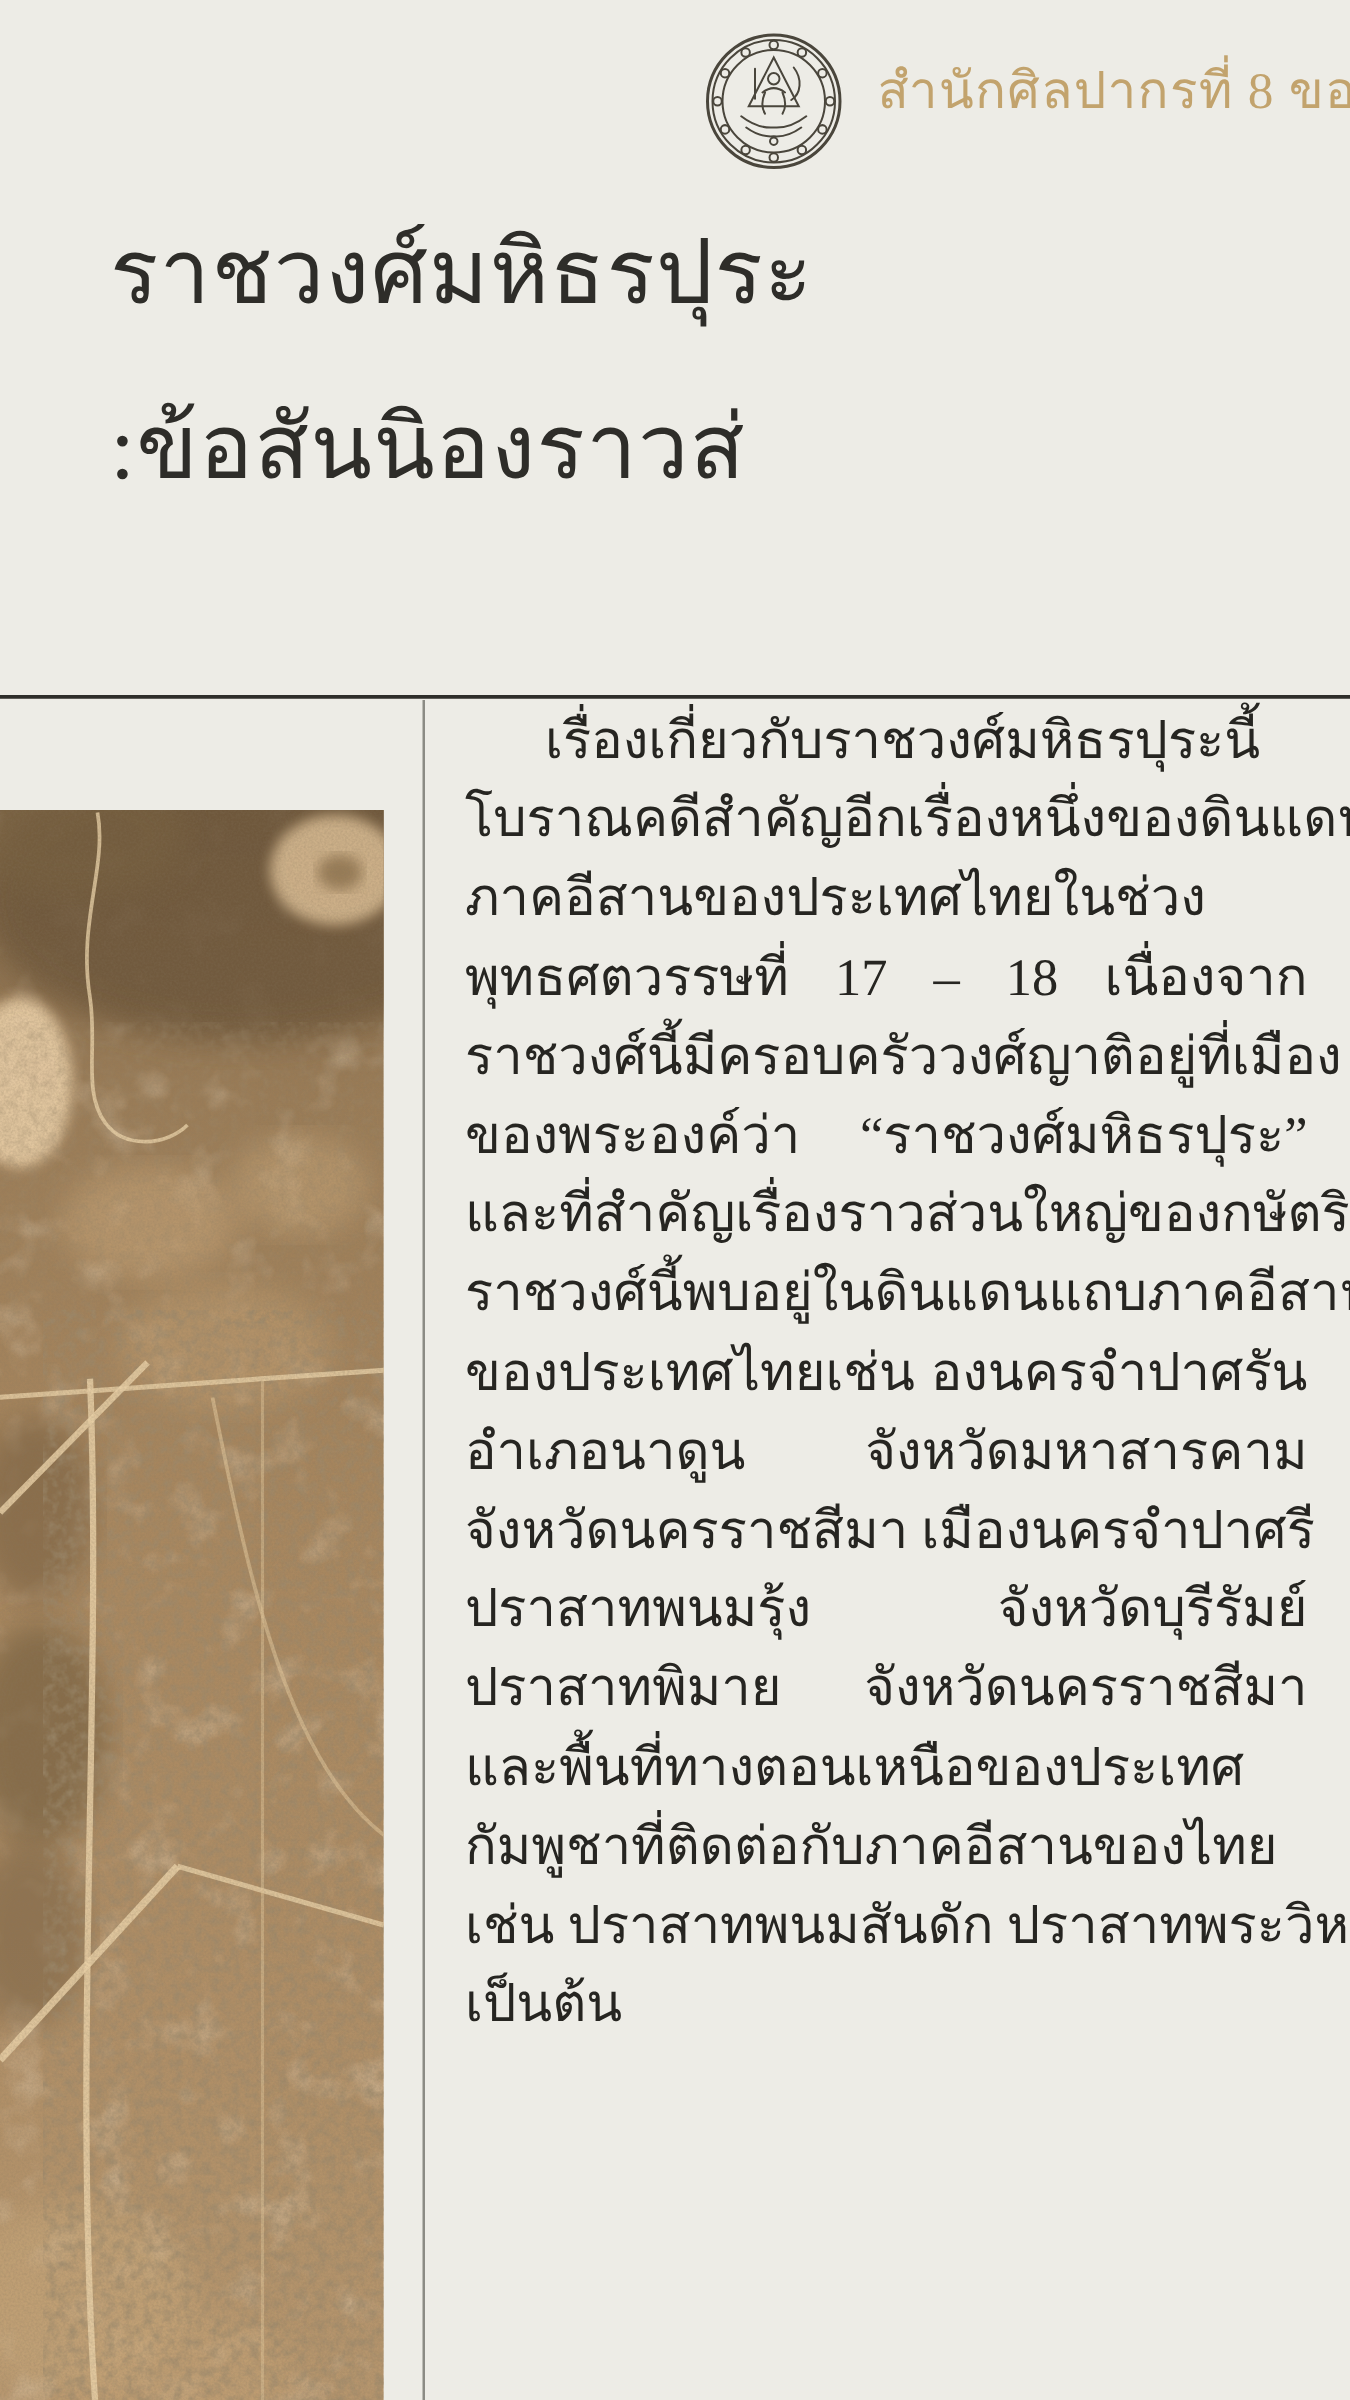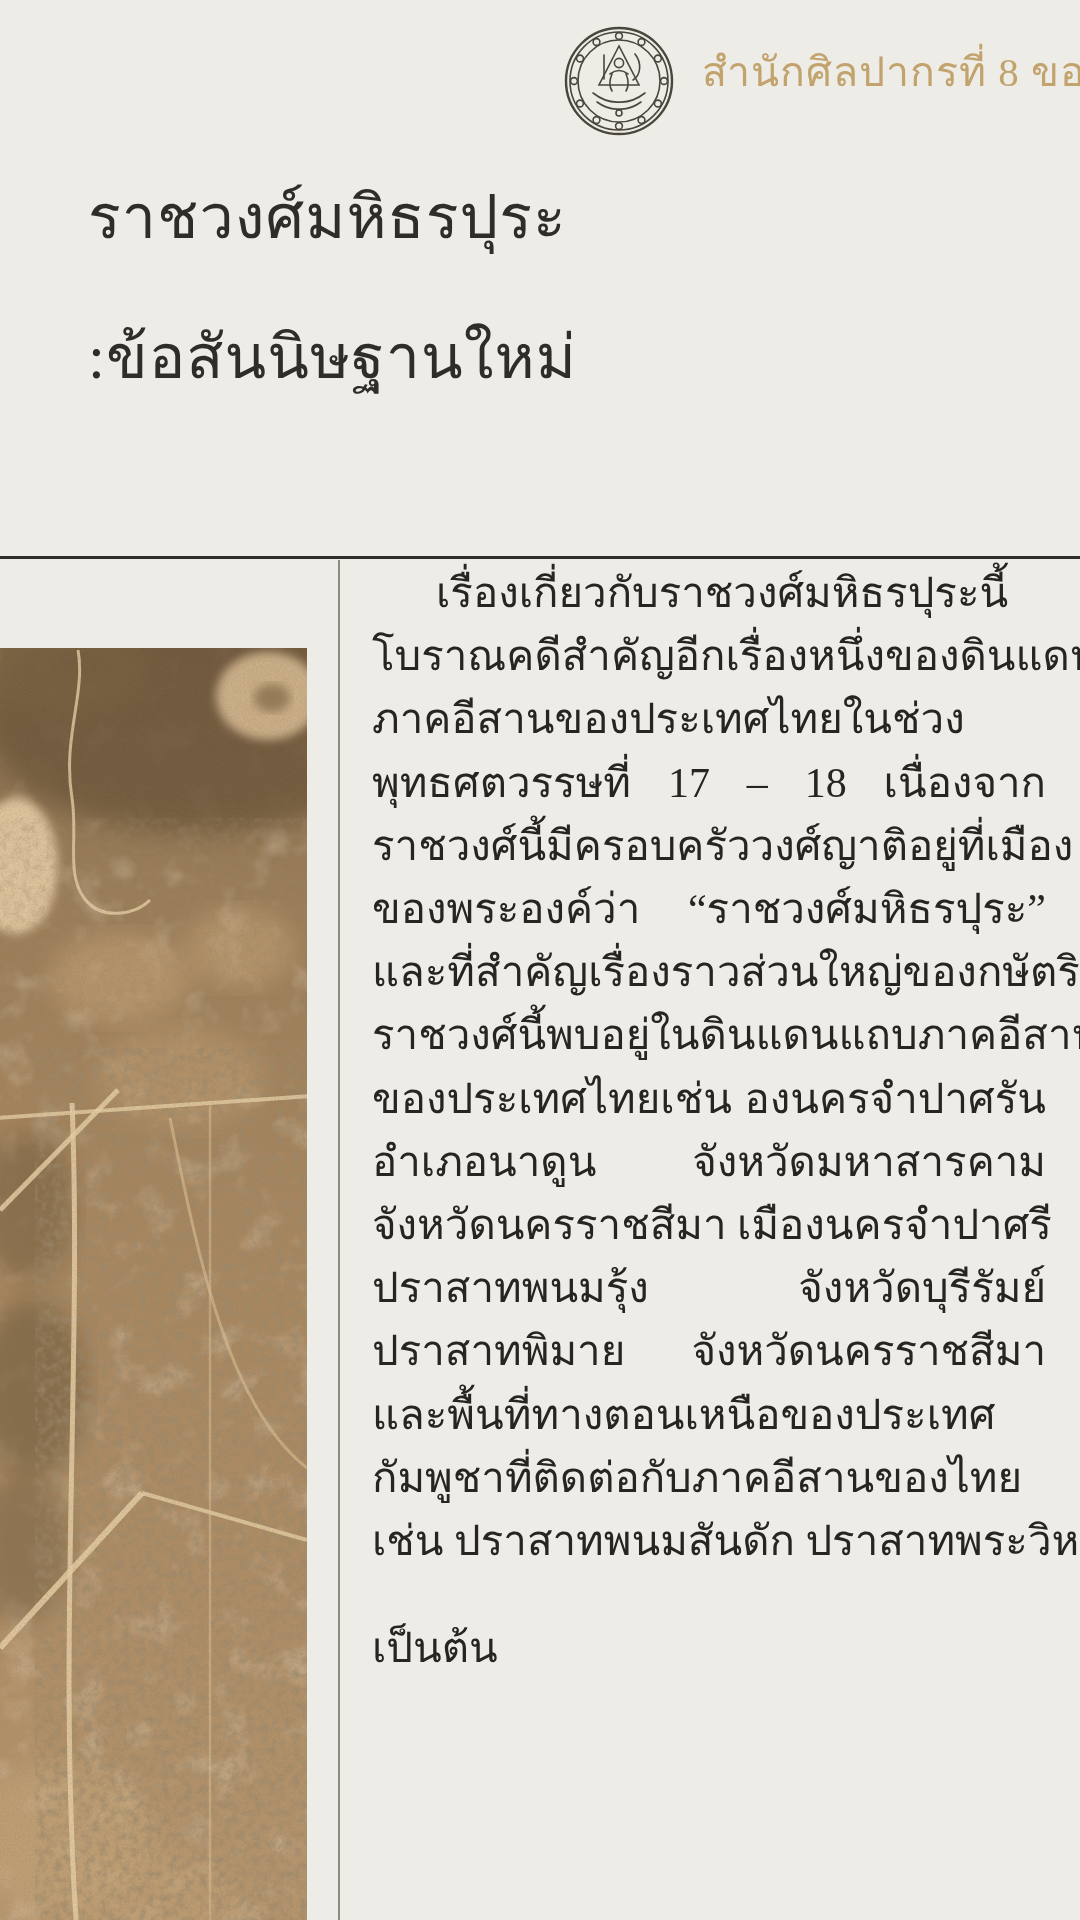--- a/index.html
+++ b/index.html
@@ -15,21 +15,21 @@
   .logo{position:absolute;left:563px;top:25px;width:112px;height:112px;}
   .org-name{
     position:absolute;left:702px;top:48px;
     font-size:41px;line-height:1.2;color:#c2a36d;
     letter-spacing:1px;white-space:nowrap;
   }
 
   
   .title{
     position:absolute;left:88px;top:148px;margin:0;
-    font-size:61px;font-weight:400;color:#2e2d29;
+    font-size:72px;font-weight:400;color:#2e2d29;
     letter-spacing:1px;white-space:nowrap;
   }
   .title span{display:block;line-height:140px;}
 
   
   .hrule{position:absolute;left:0;top:556px;width:1080px;height:3px;background:#2f2e2a;}
   .vrule{position:absolute;left:338px;top:560px;width:2px;height:1360px;background:#8b8b84;}
 
   
   .photo{position:absolute;left:0;top:648px;width:307px;height:1272px;margin:0;}
@@ -38,21 +38,21 @@
   
   .article{
     position:absolute;left:372px;top:562px;width:674px;
     font-size:42px;color:#262521;
   }
   .body-line{
     line-height:63.2px;white-space:nowrap;
     text-align:justify;text-align-last:justify;text-justify:inter-character;
   }
   .body-line:first-child{text-indent:64px;}
-  .body-line:last-child{text-align-last:left;margin-top:44px;}
+  .body-line:last-child{text-align-last:left;}
 </style>
 </head>
 <body>
 
 <div class="page">
 
   <svg class="logo" viewBox="0 0 112 112" fill="none" stroke="#4a463c" stroke-width="1.6" stroke-linecap="round">
     <circle cx="56" cy="56" r="53" stroke-width="2.4"></circle>
     <circle cx="56" cy="56" r="49"></circle>
     <circle cx="56" cy="56" r="41"></circle>
@@ -81,21 +81,21 @@
       <path d="M30 68 q13 10 26 9 q13 1 26 -9"></path>
       <path d="M34 77 q11 8 22 7 q11 1 22 -7"></path>
       <circle cx="56" cy="88" r="3"></circle>
     </g>
   </svg>
 
   <div class="org-name">สำนักศิลปากรที่ 8 ขอนแก่น</div>
 
   <h1 class="title">
     <span>ราชวงศ์มหิธรปุระ</span>
-    <span>:ข้อสันนิษฐานใหม่</span>
+    <span>:ข้อสันนิองราวส่</span>
   </h1>
 
   <div class="hrule"></div>
   <div class="vrule"></div>
 
   <figure class="photo">
     <svg viewBox="0 0 307 1272" preserveAspectRatio="none">
       <defs>
         <linearGradient id="baseGrad" x1="0" y1="0" x2="0" y2="1">
           <stop offset="0" stop-color="#7f6647"></stop>

